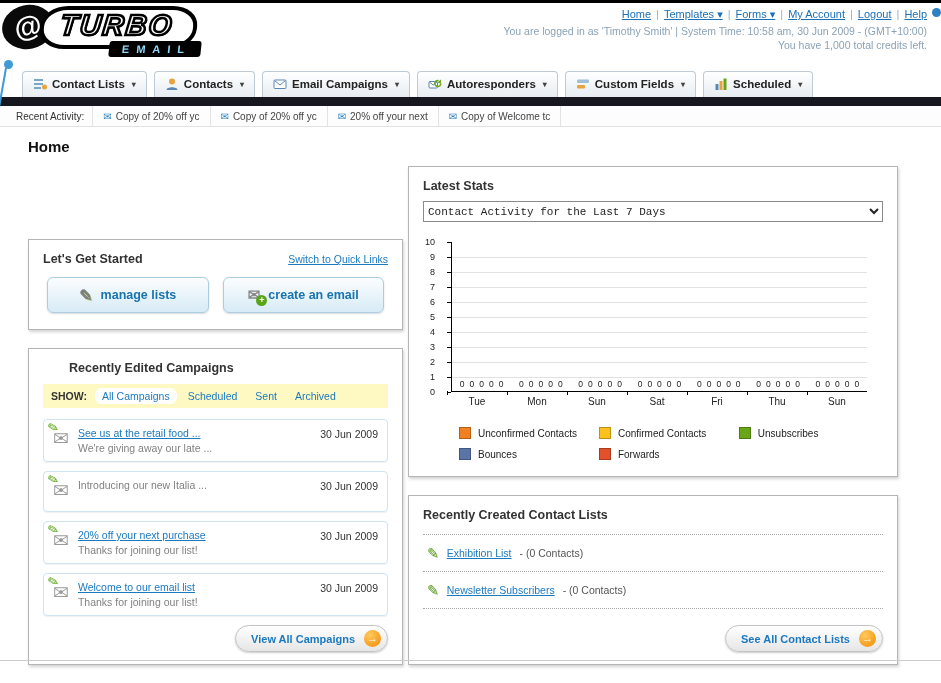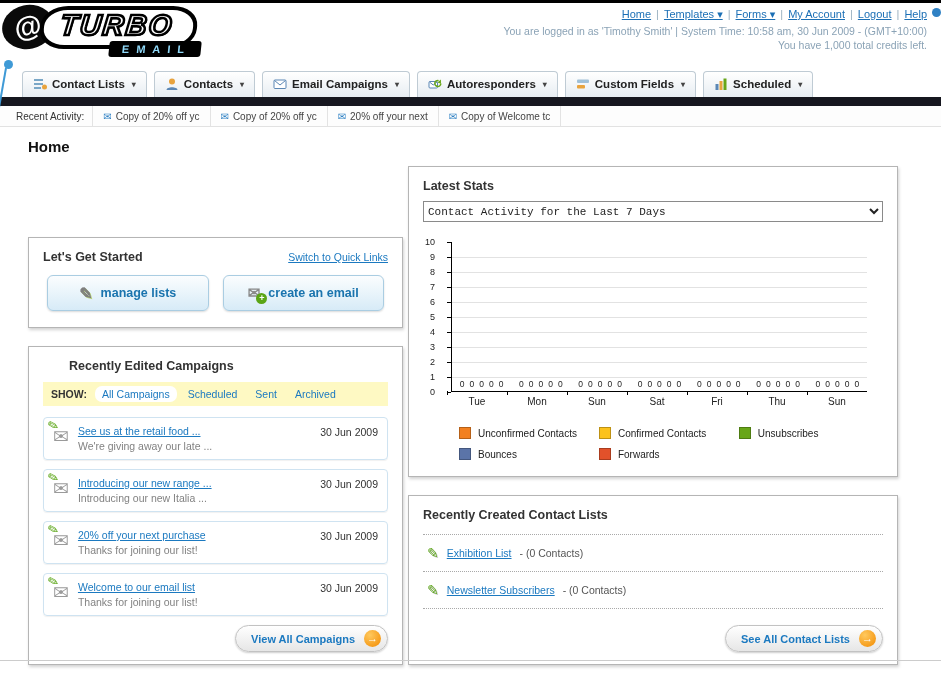--- a/index.html
+++ b/index.html
@@ -289,21 +289,20 @@
                 <span class="c-icon">✉<i class="pen">✎</i></span>
                 <div class="c-text">
                   <a class="c-title">See us at the retail food ...</a>
                   <div class="c-sub">We're giving away our late ...</div>
                 </div>
                 <span class="c-date">30 Jun 2009</span>
               </div>
               <div class="campaign-item">
                 <span class="c-icon">✉<i class="pen">✎</i></span>
                 <div class="c-text">
-                  <a class="c-title">Introducing our new range ...</a>
                   <div class="c-sub">Introducing our new Italia ...</div>
                 </div>
                 <span class="c-date">30 Jun 2009</span>
               </div>
               <div class="campaign-item">
                 <span class="c-icon">✉<i class="pen">✎</i></span>
                 <div class="c-text">
                   <a class="c-title">20% off your next purchase</a>
                   <div class="c-sub">Thanks for joining our list!</div>
                 </div>

